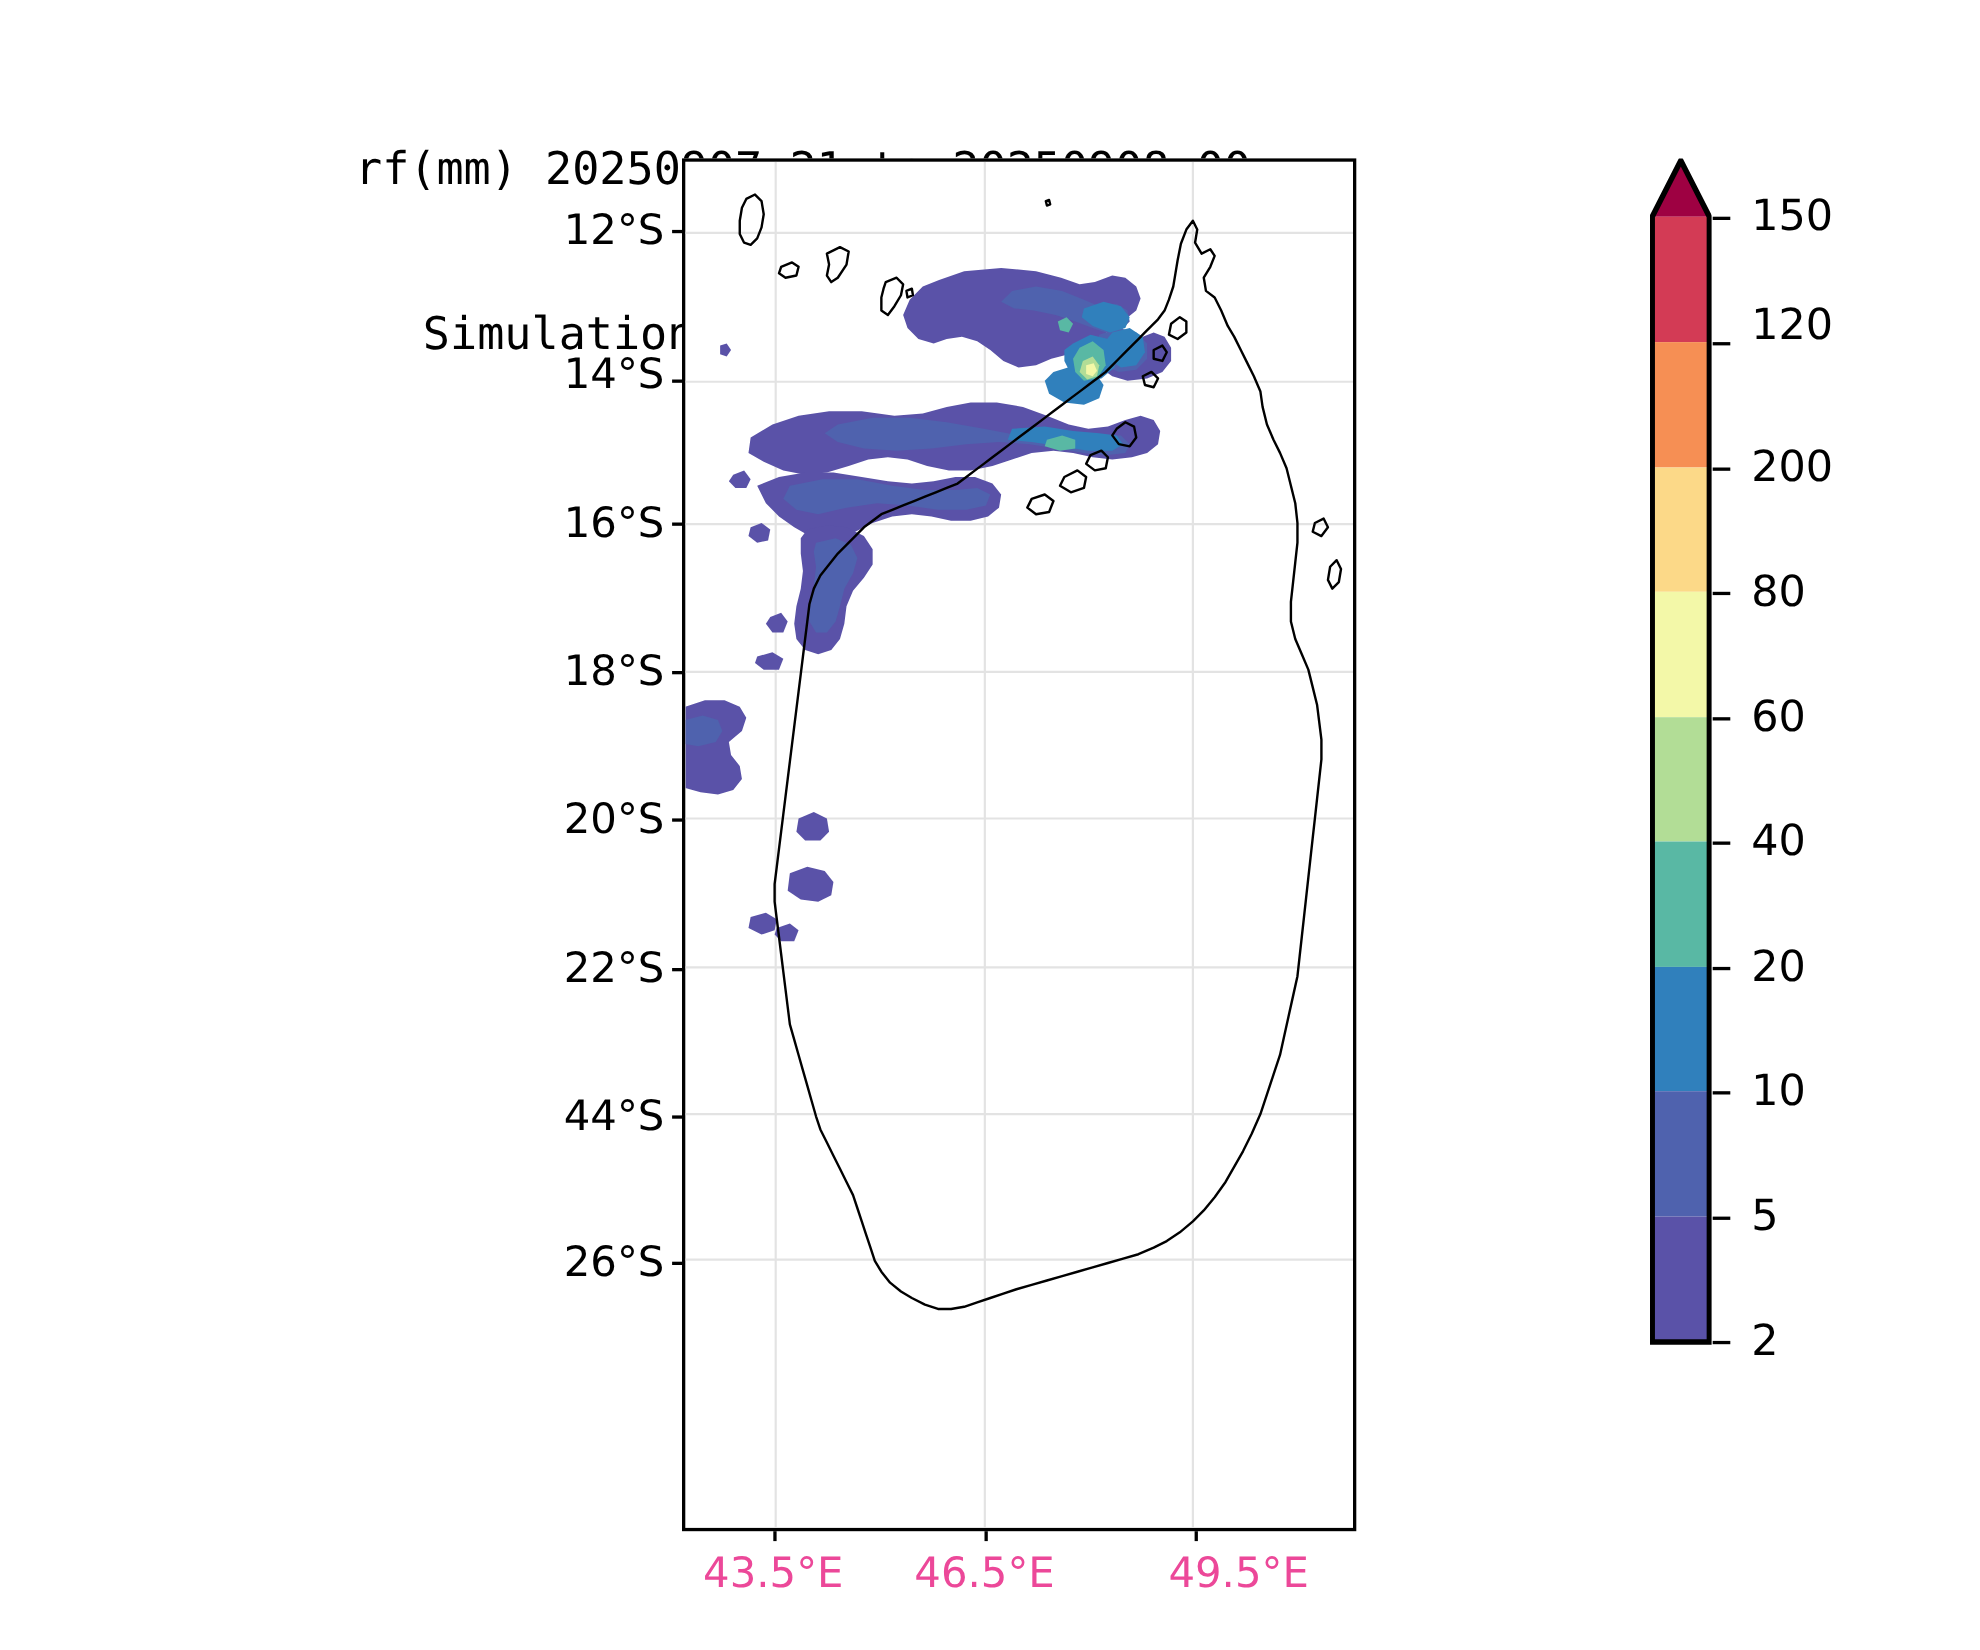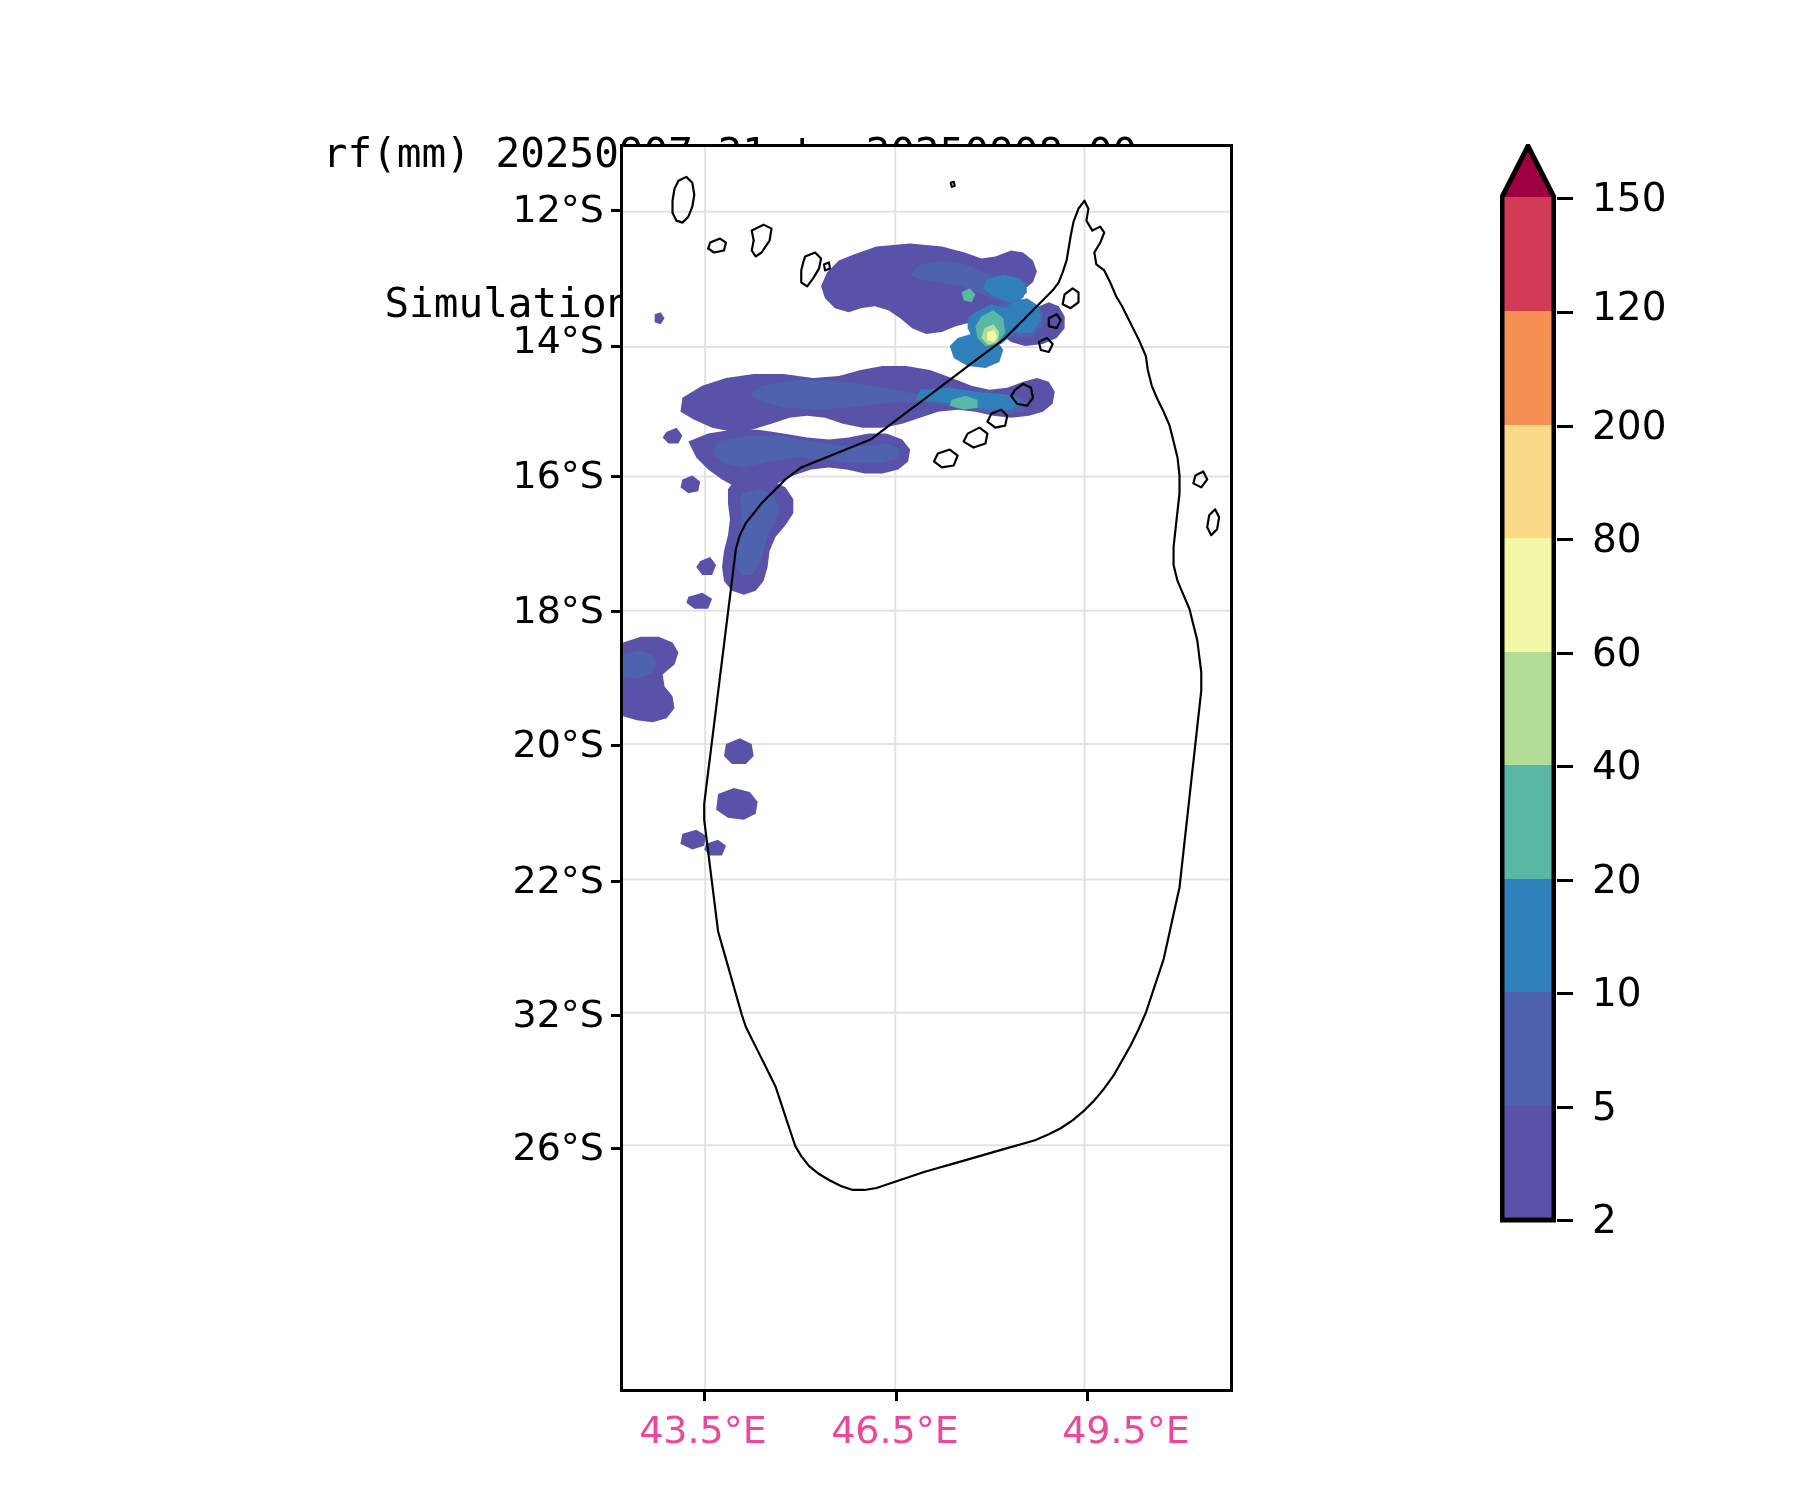--- a/index.html
+++ b/index.html
@@ -279,21 +279,21 @@
     <div class="tick-mark-y" style="top:880px"></div>
     <div class="tick-mark-y" style="top:1014px"></div>
     <div class="tick-mark-y" style="top:1147px"></div>
 
     <div class="ytick-label" style="top:209px">12°S</div>
     <div class="ytick-label" style="top:340px">14°S</div>
     <div class="ytick-label" style="top:475px">16°S</div>
     <div class="ytick-label" style="top:610px">18°S</div>
     <div class="ytick-label" style="top:744px">20°S</div>
     <div class="ytick-label" style="top:880px">22°S</div>
-    <div class="ytick-label" style="top:1014px">32°S</div>
+    <div class="ytick-label" style="top:1014px">44°S</div>
     <div class="ytick-label" style="top:1147px">26°S</div>
   </div>
 
   <div>
     <div class="tick-mark-x" style="left:703px"></div>
     <div class="tick-mark-x" style="left:895px"></div>
     <div class="tick-mark-x" style="left:1086px"></div>
 
     <div class="xtick-label" style="left:703px">43.5°E</div>
     <div class="xtick-label" style="left:895px">46.5°E</div>
@@ -325,21 +325,21 @@
     <div class="cbar-tick-mark" style="top:425px"></div>
     <div class="cbar-tick-mark" style="top:538px"></div>
     <div class="cbar-tick-mark" style="top:652px"></div>
     <div class="cbar-tick-mark" style="top:765px"></div>
     <div class="cbar-tick-mark" style="top:879px"></div>
     <div class="cbar-tick-mark" style="top:992px"></div>
     <div class="cbar-tick-mark" style="top:1106px"></div>
     <div class="cbar-tick-mark" style="top:1219px"></div>
 
     <div class="cbar-tick-label" style="top:197px">150</div>
-    <div class="cbar-tick-label" style="top:306px">120</div>
+    <div class="cbar-tick-label" style="top:296px">120</div>
     <div class="cbar-tick-label" style="top:425px">200</div>
     <div class="cbar-tick-label" style="top:538px">80</div>
     <div class="cbar-tick-label" style="top:652px">60</div>
     <div class="cbar-tick-label" style="top:765px">40</div>
     <div class="cbar-tick-label" style="top:879px">20</div>
     <div class="cbar-tick-label" style="top:992px">10</div>
     <div class="cbar-tick-label" style="top:1106px">5</div>
     <div class="cbar-tick-label" style="top:1219px">2</div>
   </div>
 

